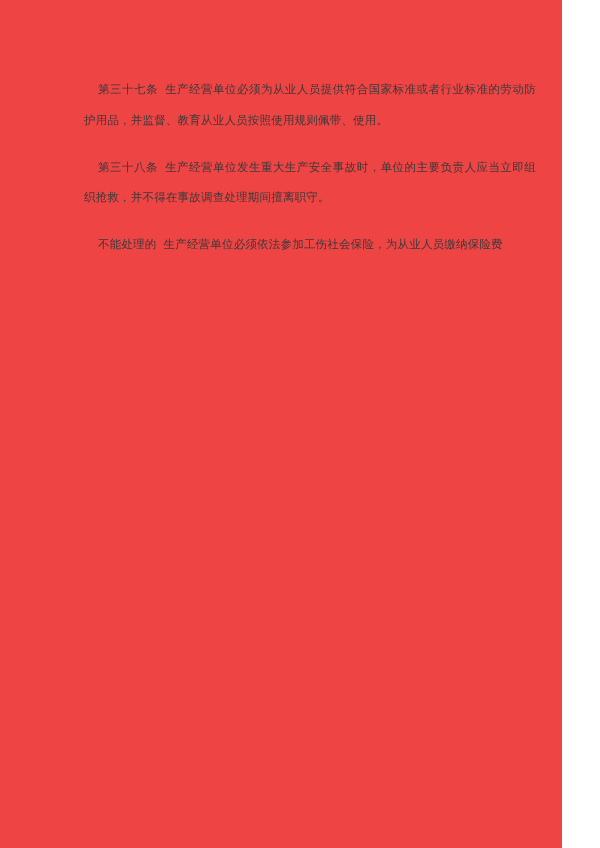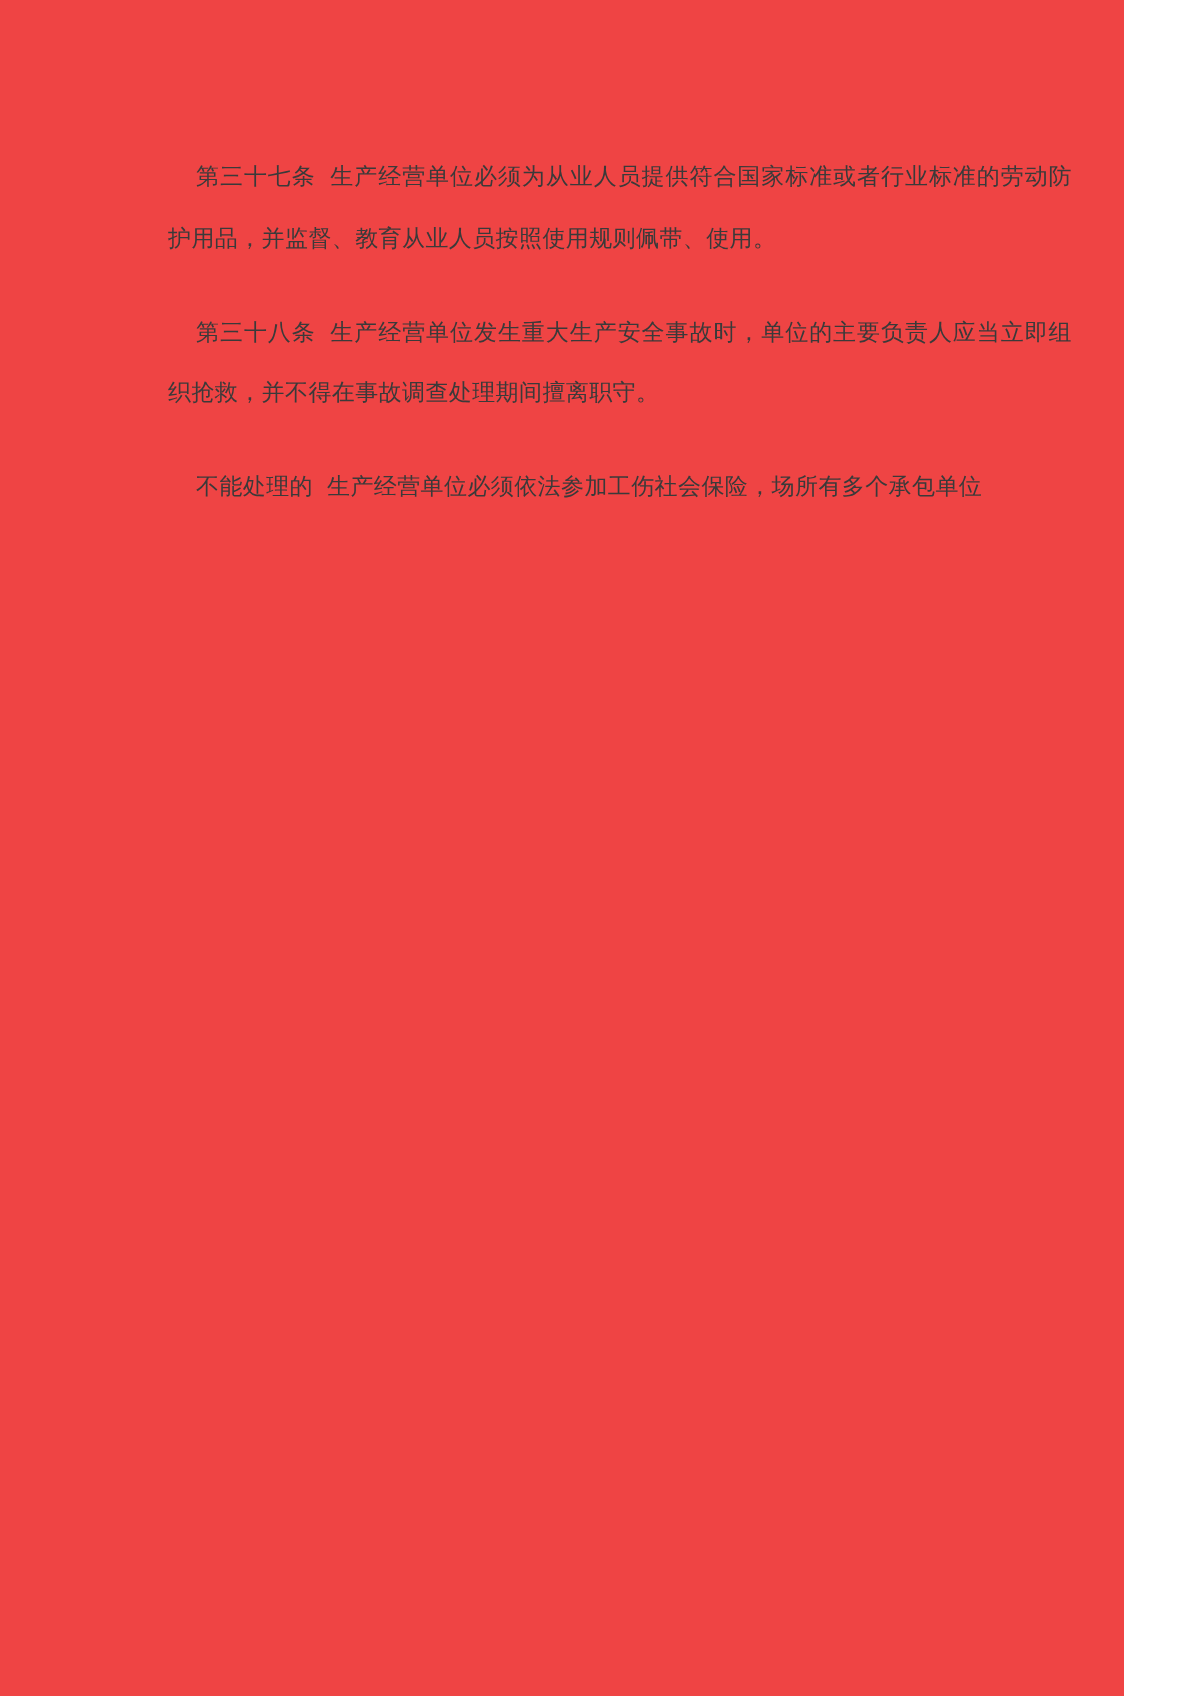--- a/index.html
+++ b/index.html
@@ -56,16 +56,16 @@
   <div class="text-block">
 
     <p class="law-paragraph"><span class="article-number">第三十七条</span><span class="art-gap"></span><span>生产经营单位必须为从业人员提供符合国家标准或者行业标准的劳动防护用品，并监督、教育从业人员按照使用规则佩带、使用。</span></p>
 
 
 
 
 
     <p class="law-paragraph"><span class="article-number">第三十八条</span><span class="art-gap"></span><span>生产经营单位发生重大生产安全事故时，单位的主要负责人应当立即组织抢救，并不得在事故调查处理期间擅离职守。</span></p>
 
-    <p class="law-paragraph"><span class="article-number">不能处理的</span><span class="art-gap"></span><span>生产经营单位必须依法参加工伤社会保险，场所有多个承包单位</span></p>
+    <p class="law-paragraph"><span class="article-number">不能处理的</span><span class="art-gap"></span><span>生产经营单位必须依法参加工伤社会保险，为从业人员缴纳保险费</span></p>
 
   </div>
 </div>
 
 </body></html>

